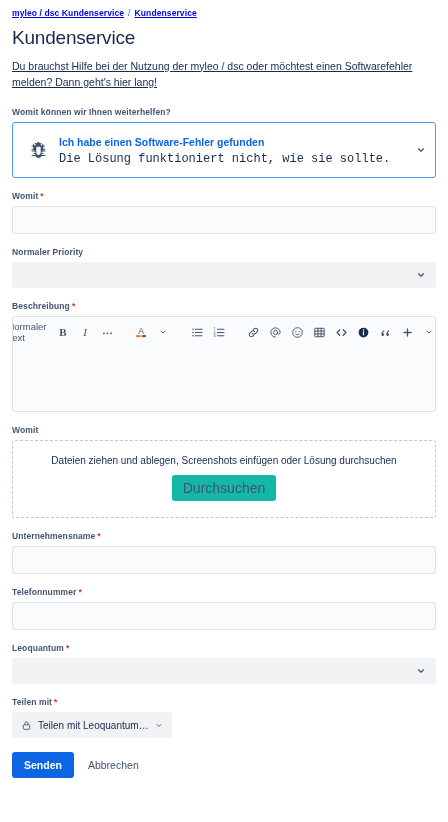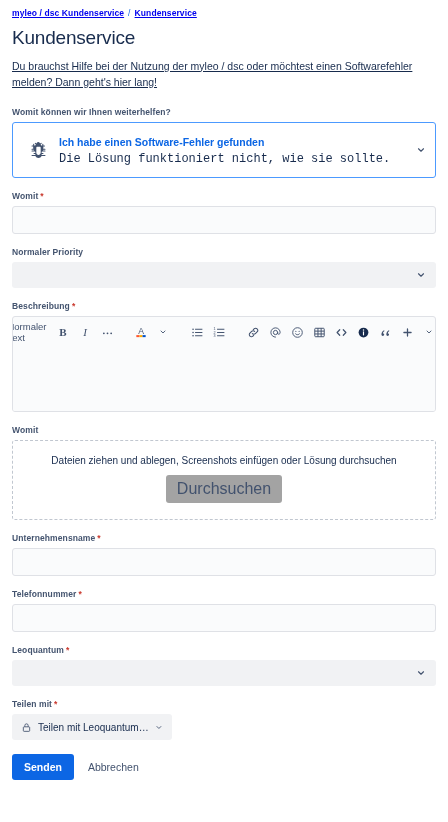--- a/index.html
+++ b/index.html
@@ -90,22 +90,22 @@
   .tb-ital { font-style: italic; font-size: 11px; font-family: "Liberation Serif", serif; }
   .editor-body { height: 64px; background: #FAFBFC; cursor: text; }
 
   
   .dropzone {
     width: 100%; border: 1px dashed #C1C7D0; border-radius: 3px;
     background: #fff; padding: 14px 10px 16px; text-align: center;
   }
   .dz-text { font-size: 10px; color: #172B4D; margin-bottom: 9px; }
   .dz-btn {
-    display: inline-block; background: #a3a3a3; border: none; border-radius: 3px;
-    padding: 5px 11px; font-size: 16px; color: #42526E; cursor: pointer;
+    display: inline-block; background: #14b8a6; border: none; border-radius: 3px;
+    padding: 5px 11px; font-size: 14px; color: #42526E; cursor: pointer;
     font-family: "Liberation Sans", sans-serif;
   }
 
   
   .share-btn {
     display: inline-flex; align-items: center; gap: 6px;
     background: #F1F2F4; border: none; border-radius: 3px;
     height: 26px; padding: 0 9px; max-width: 160px;
     font-size: 10px; color: #172B4D; cursor: pointer;
     font-family: "Liberation Sans", sans-serif;

